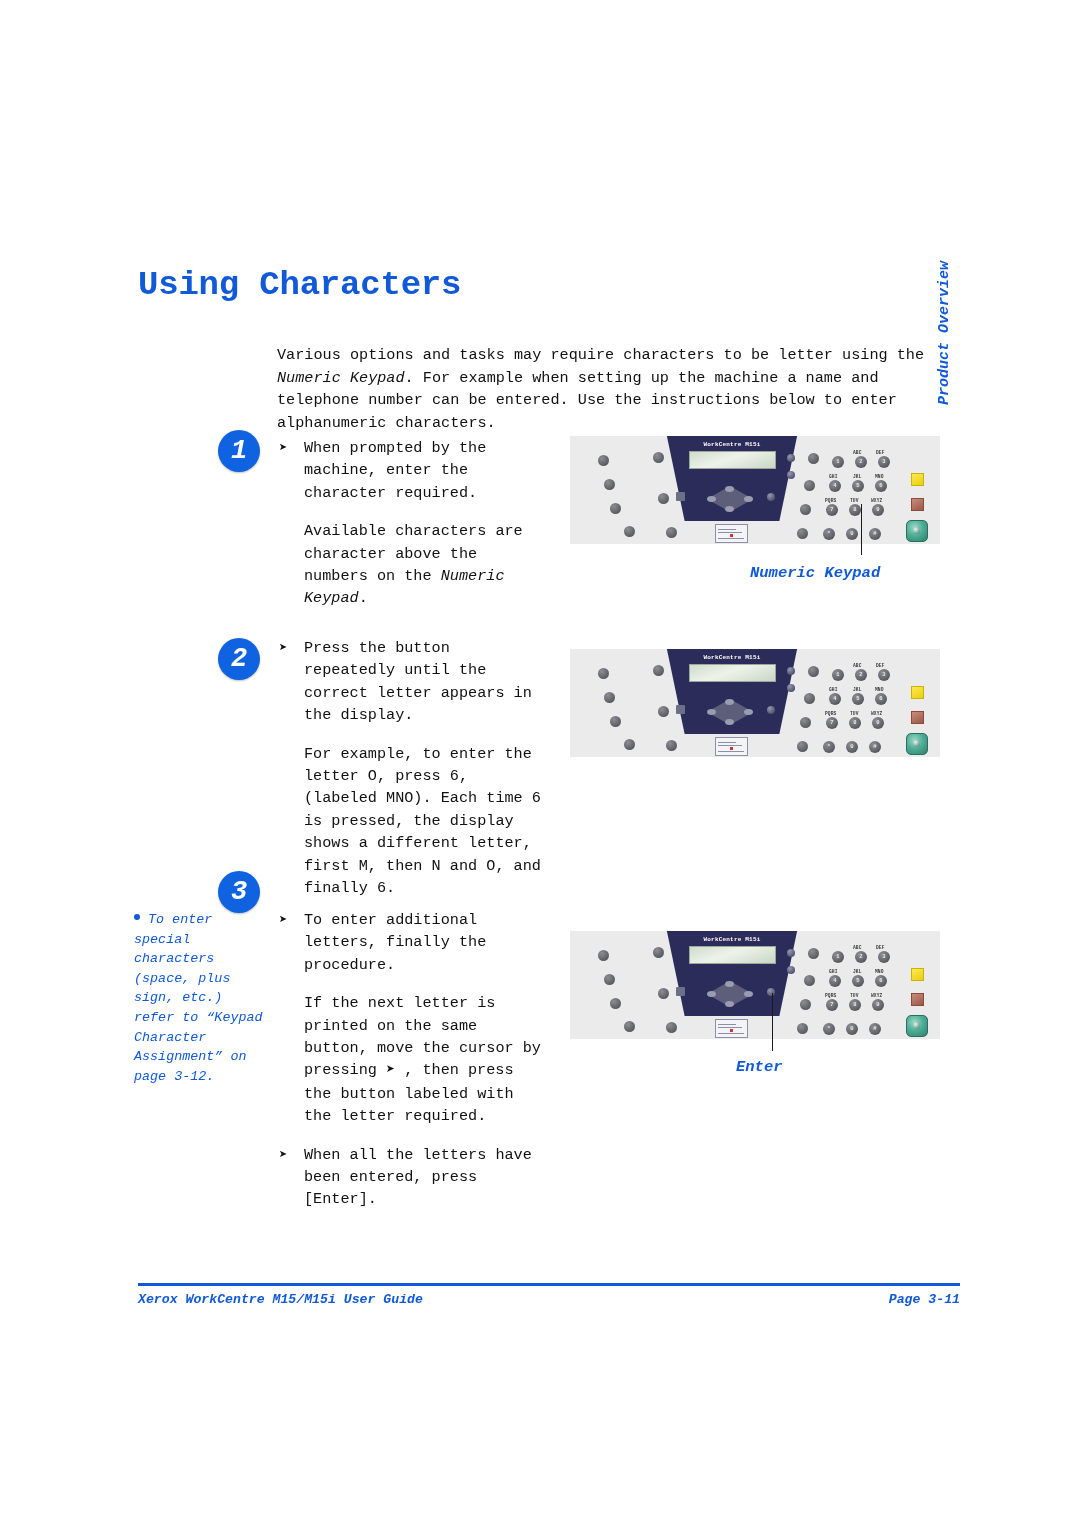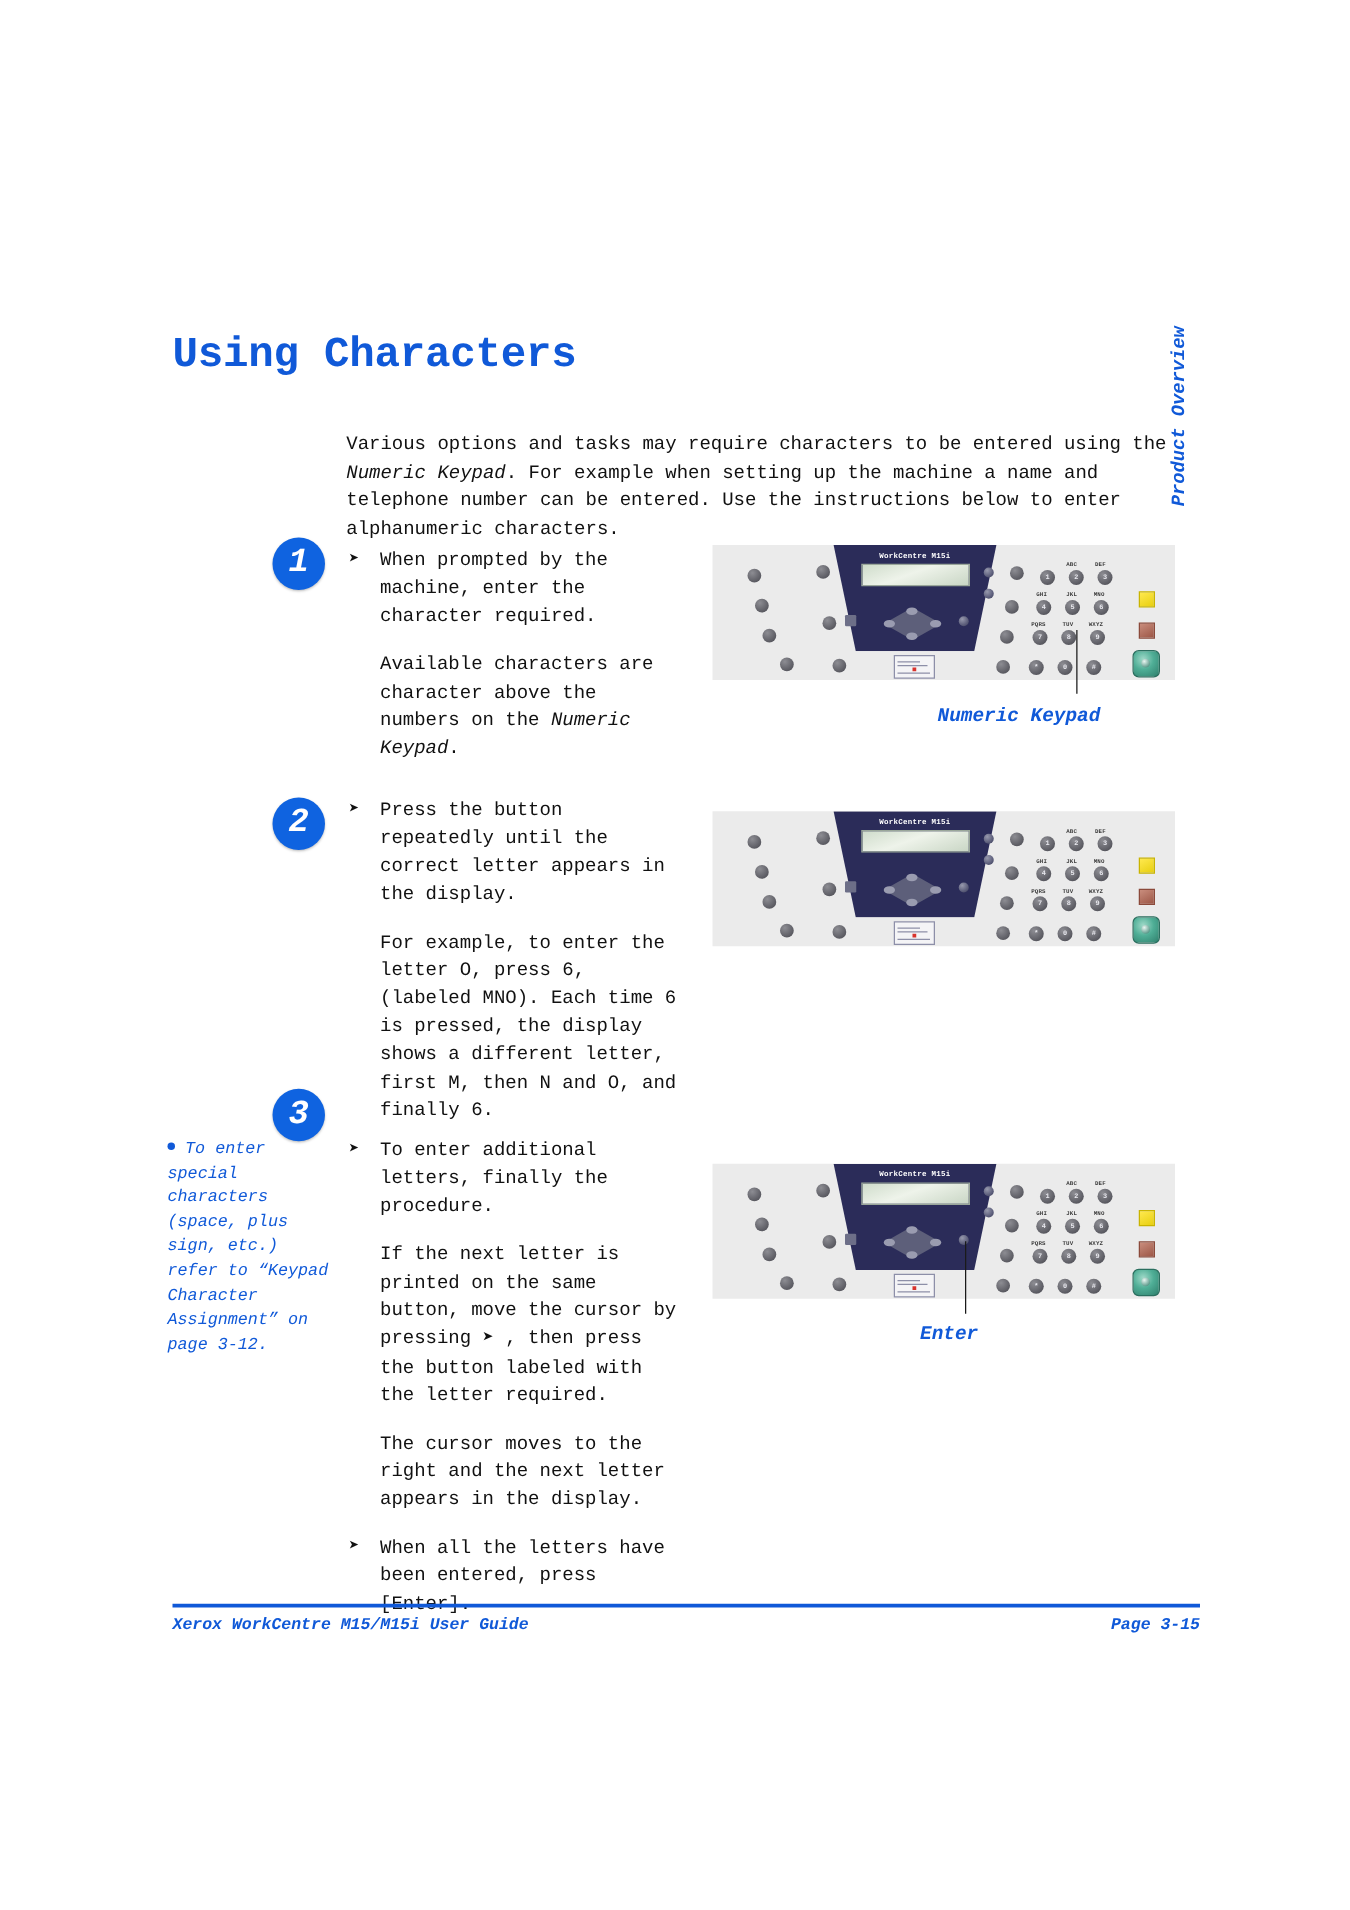--- a/index.html
+++ b/index.html
@@ -333,21 +333,21 @@
 
 <div class="page">
 
   <h1 id="page-title">Using Characters</h1>
 
   <div id="chapter-tab">
     <span class="vtext">Product Overview</span>
   </div>
 
   <div class="intro">
-    <span>Various options and tasks may require characters to be entered using the </span><em>Numeric Keypad</em><span>. For example when setting up the machine a name and telephone number can be entered. Use the instructions below to enter alphanumeric characters.</span>
+    <span>Various options and tasks may require characters to be letter using the </span><em>Numeric Keypad</em><span>. For example when setting up the machine a name and telephone number can be entered. Use the instructions below to enter alphanumeric characters.</span>
   </div>
 
   <div class="badge" id="badge-1">1</div>
 
   <div class="steptext" id="step1-text">
     <p class="bullet-row">
       <span class="arrow">➤</span>
       <span>When prompted by the machine, enter the character required.</span>
     </p>
     <p class="plain-ind"><span>Available characters are character above the numbers on the </span><em>Numeric Keypad</em><span>.</span></p>
@@ -505,21 +505,20 @@
     <span class="note-bullet"></span>
     <span class="note-body">To enter special characters (space, plus sign, etc.) refer to “Keypad Character Assignment” on page 3-12.</span>
   </div>
 
   <div class="steptext" id="step3-text">
     <p class="bullet-row">
       <span class="arrow">➤</span>
       <span>To enter additional letters, finally the procedure.</span>
     </p>
     <p class="plain-ind"><span>If the next letter is printed on the same button, move the cursor by pressing </span><span class="inline-arrow">➤</span><span> , then press the button labeled with the letter required.</span></p>
-    <p class="plain-ind">The cursor moves to the right and the next letter appears in the display.</p>
     <p class="bullet-row">
       <span class="arrow">➤</span>
       <span>When all the letters have been entered, press [Enter].</span>
     </p>
   </div>
 
   <div class="figure" style="left:570px; top:931px;">
     <div class="panel">
       <div class="navy"></div>
       <div class="brand">WorkCentre M15i</div>
@@ -583,15 +582,15 @@
       <div class="ybtn" style="left:341px; top:37px;"></div>
       <div class="rdbtn" style="left:341px; top:62px;"></div>
       <div class="startbtn" style="left:336px; top:84px;"></div>
     </div>
     <div class="leader" style="left:202px; top:62px; height:58px;"></div>
     <div class="caption" style="left:166px; top:127px;">Enter</div>
   </div>
 
   <div id="footer-rule"></div>
   <div class="footer-text" id="footer-left">Xerox WorkCentre M15/M15i User Guide</div>
-  <div class="footer-text" id="footer-right">Page 3-15</div>
+  <div class="footer-text" id="footer-right">Page 3-11</div>
 
 </div>
 
 </body></html>

